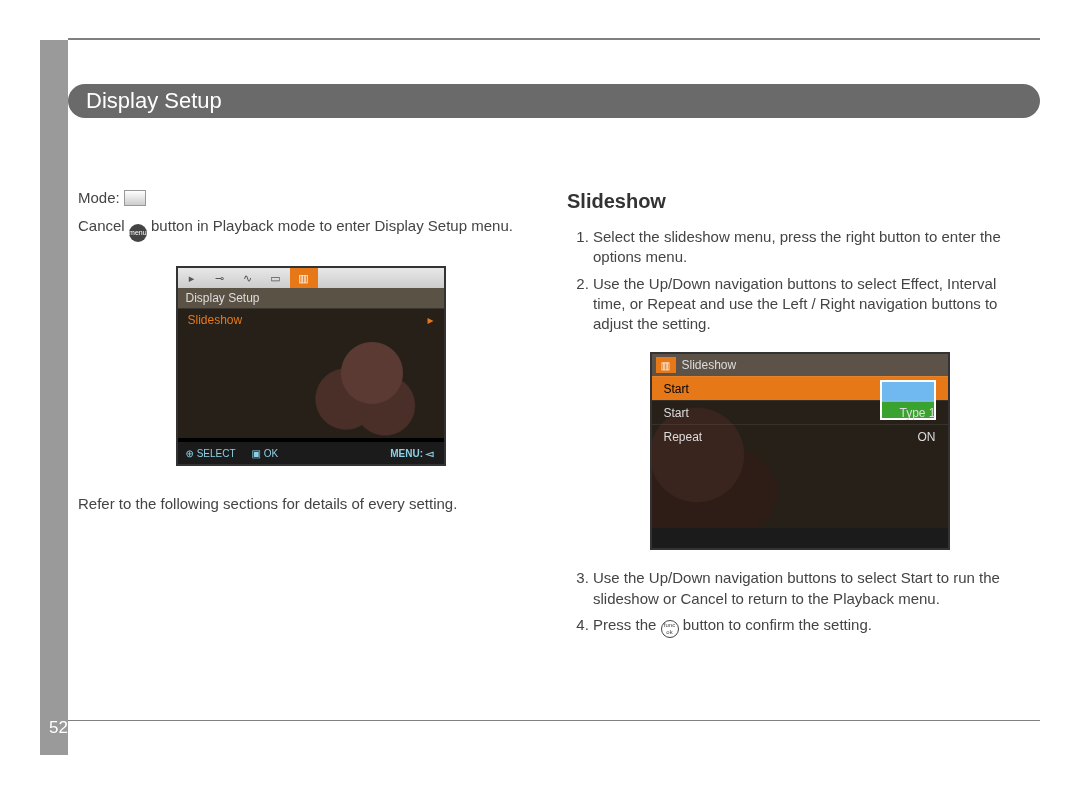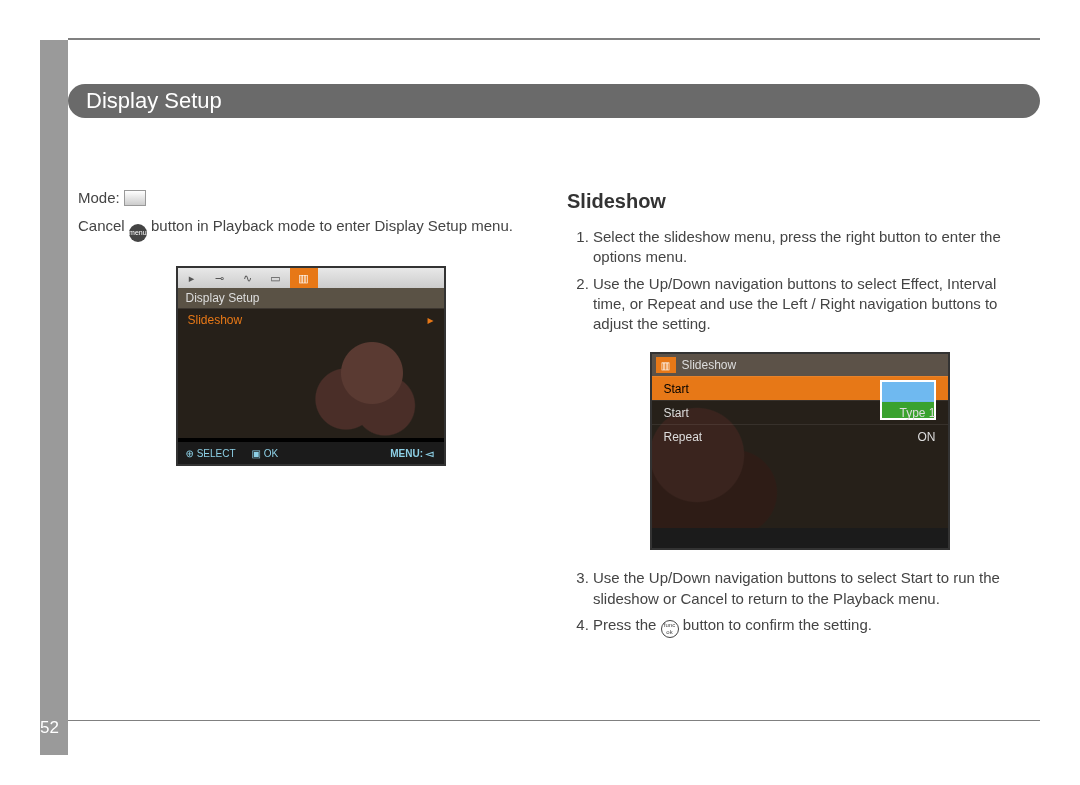--- a/index.html
+++ b/index.html
@@ -26,21 +26,21 @@
     bottom: 30px;
     width: 28px;
     background: #9a9a9a;
   }
   .page-number {
     position: absolute;
     left: 40px;
     bottom: 44px;
     width: 28px;
     color: #fff;
-    text-align: left;
+    text-align: right;
     font-size: 17px;
     padding: 3px 0;
   }
   .header-pill {
     position: absolute;
     left: 68px;
     top: 84px;
     right: 40px;
     height: 34px;
     background: #6a6a6a;
@@ -199,20 +199,21 @@
           <span class="arrow">▸</span>
         </div>
       </div>
       <div class="foot">
         <span>⊕ SELECT</span>
         <span>▣ OK</span>
         <span style="margin-left:auto; margin-right:10px;font-weight:bold;">MENU: ◅</span>
       </div>
     </div>
 
+    <p>Refer to the following sections for details of every setting.</p>
   </div>
 
   <div class="col">
     <h3 class="sub">Slideshow</h3>
     <ol>
       <li>Select the slideshow menu, press the right button to enter the options menu.</li>
       <li>Use the Up/Down navigation buttons to select Effect, Interval time, or Repeat and use the Left / Right navigation buttons to adjust the setting.</li>
     </ol>
 
     <div class="shot2">

